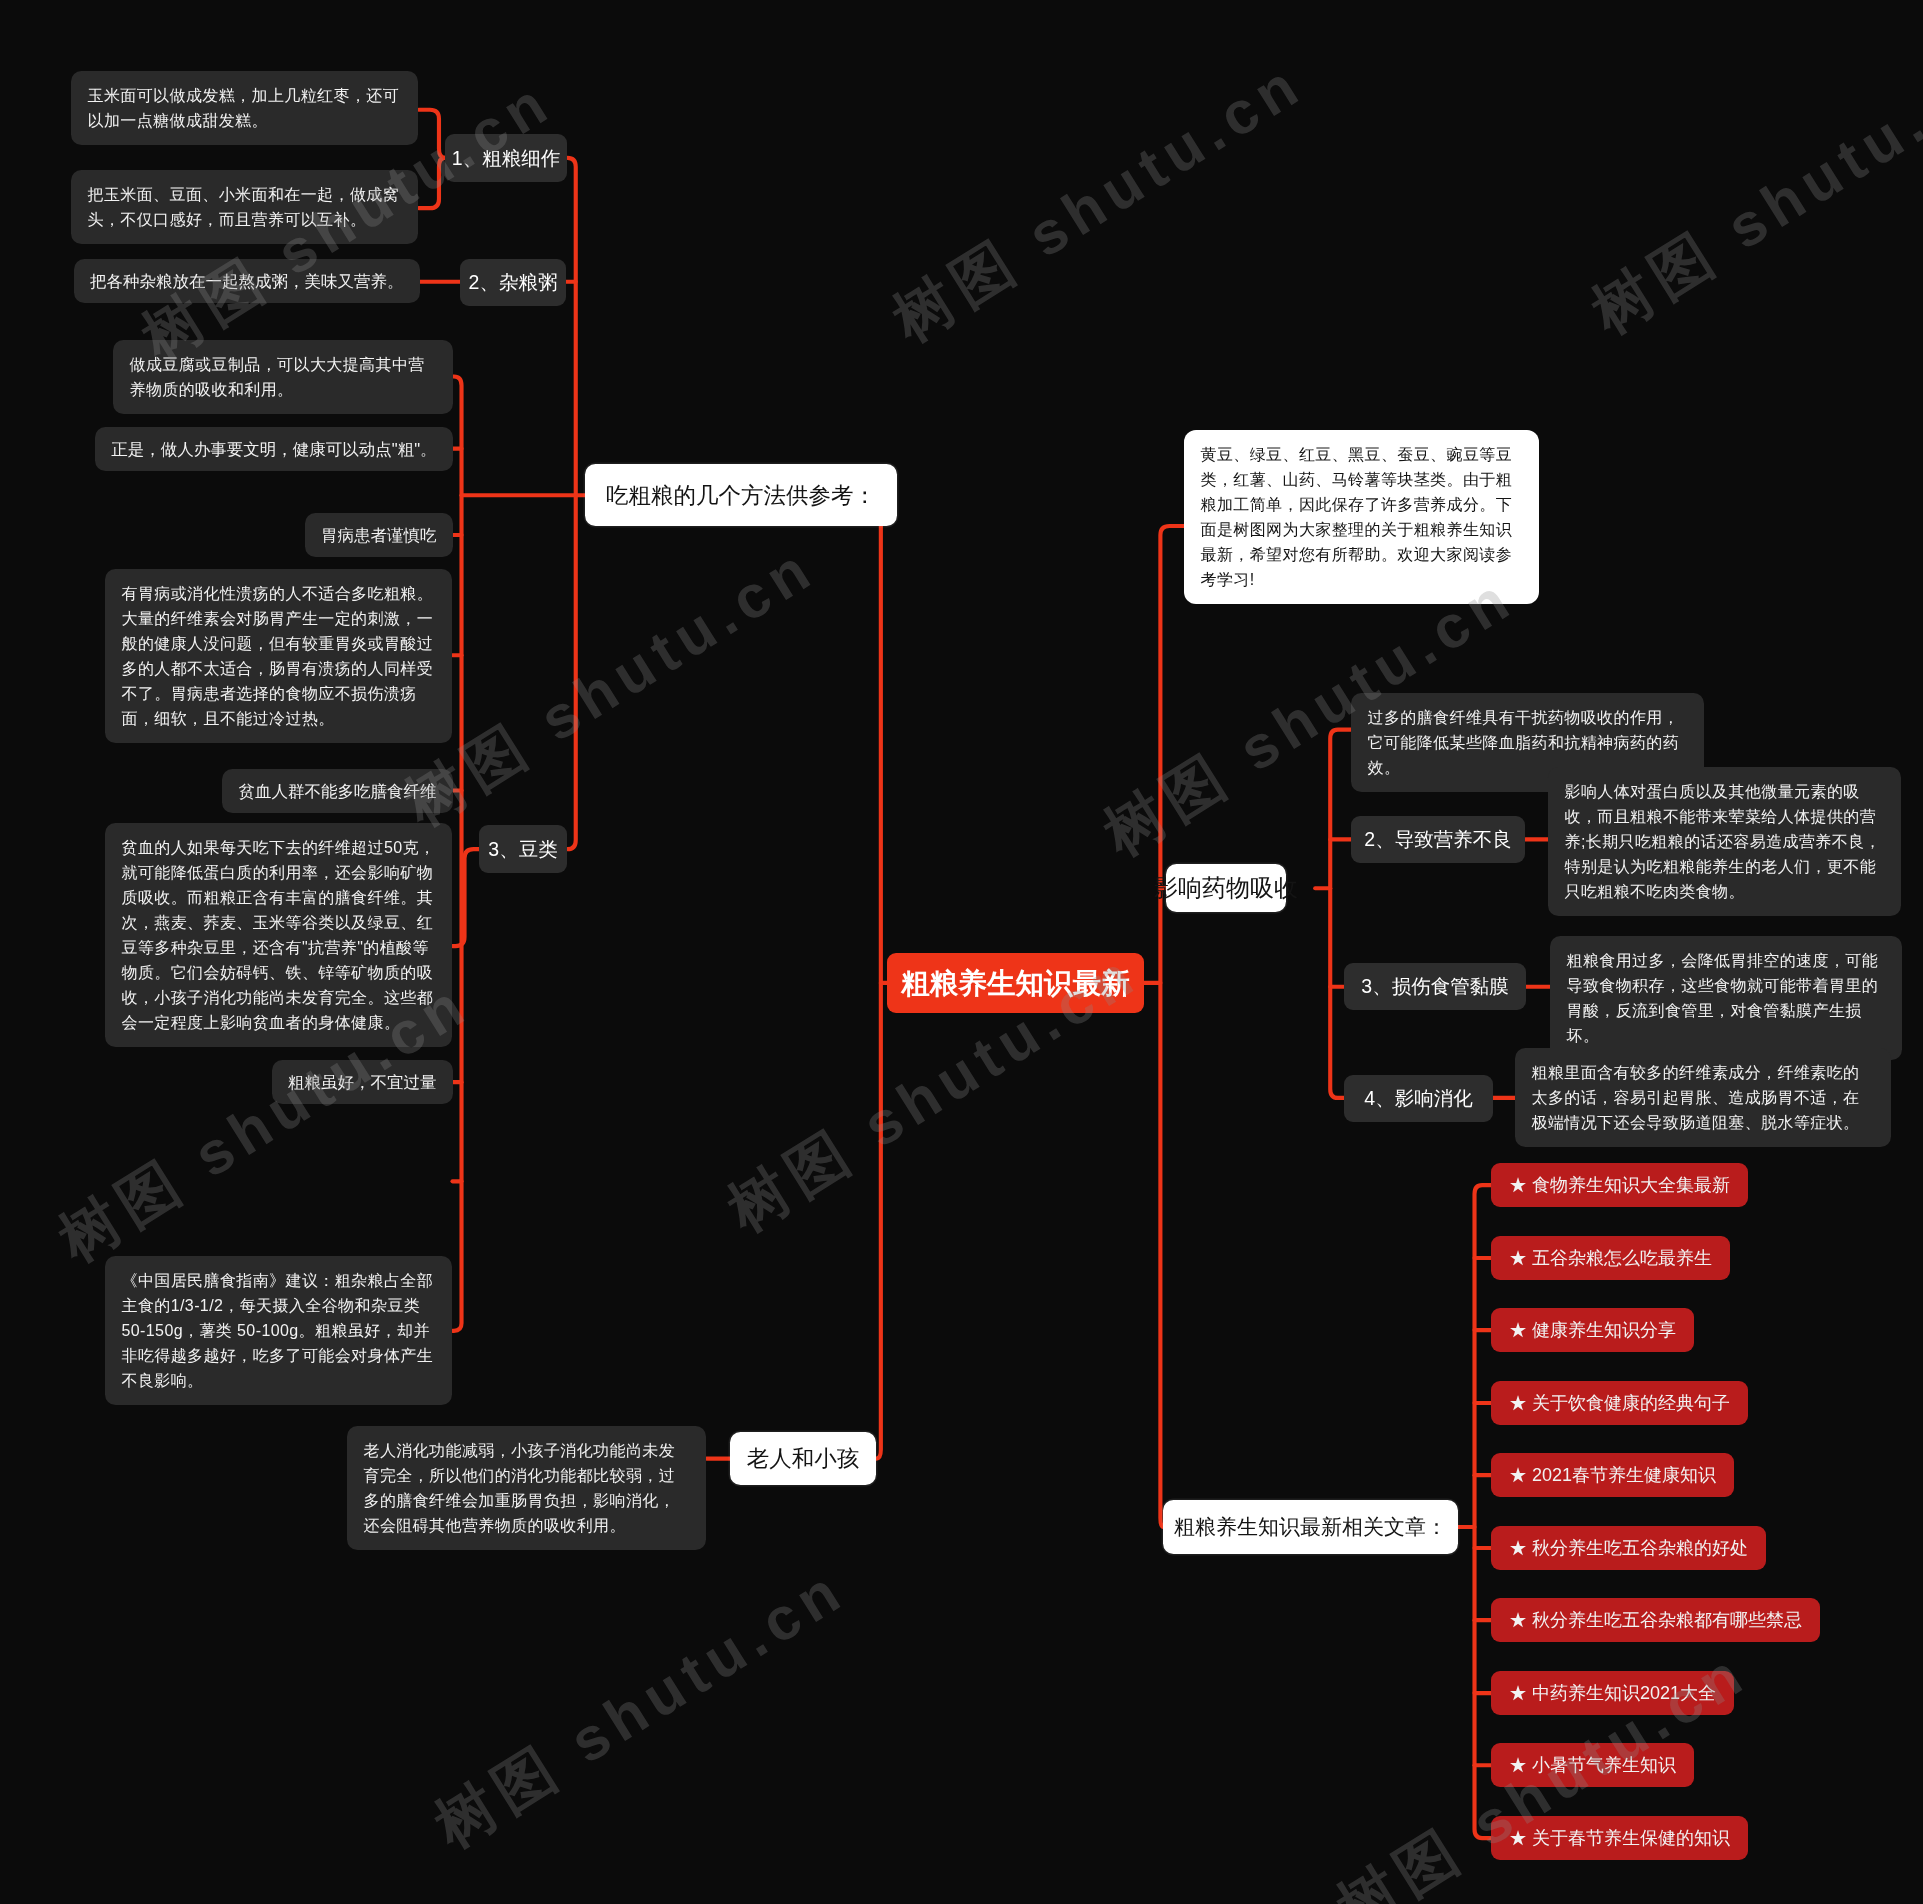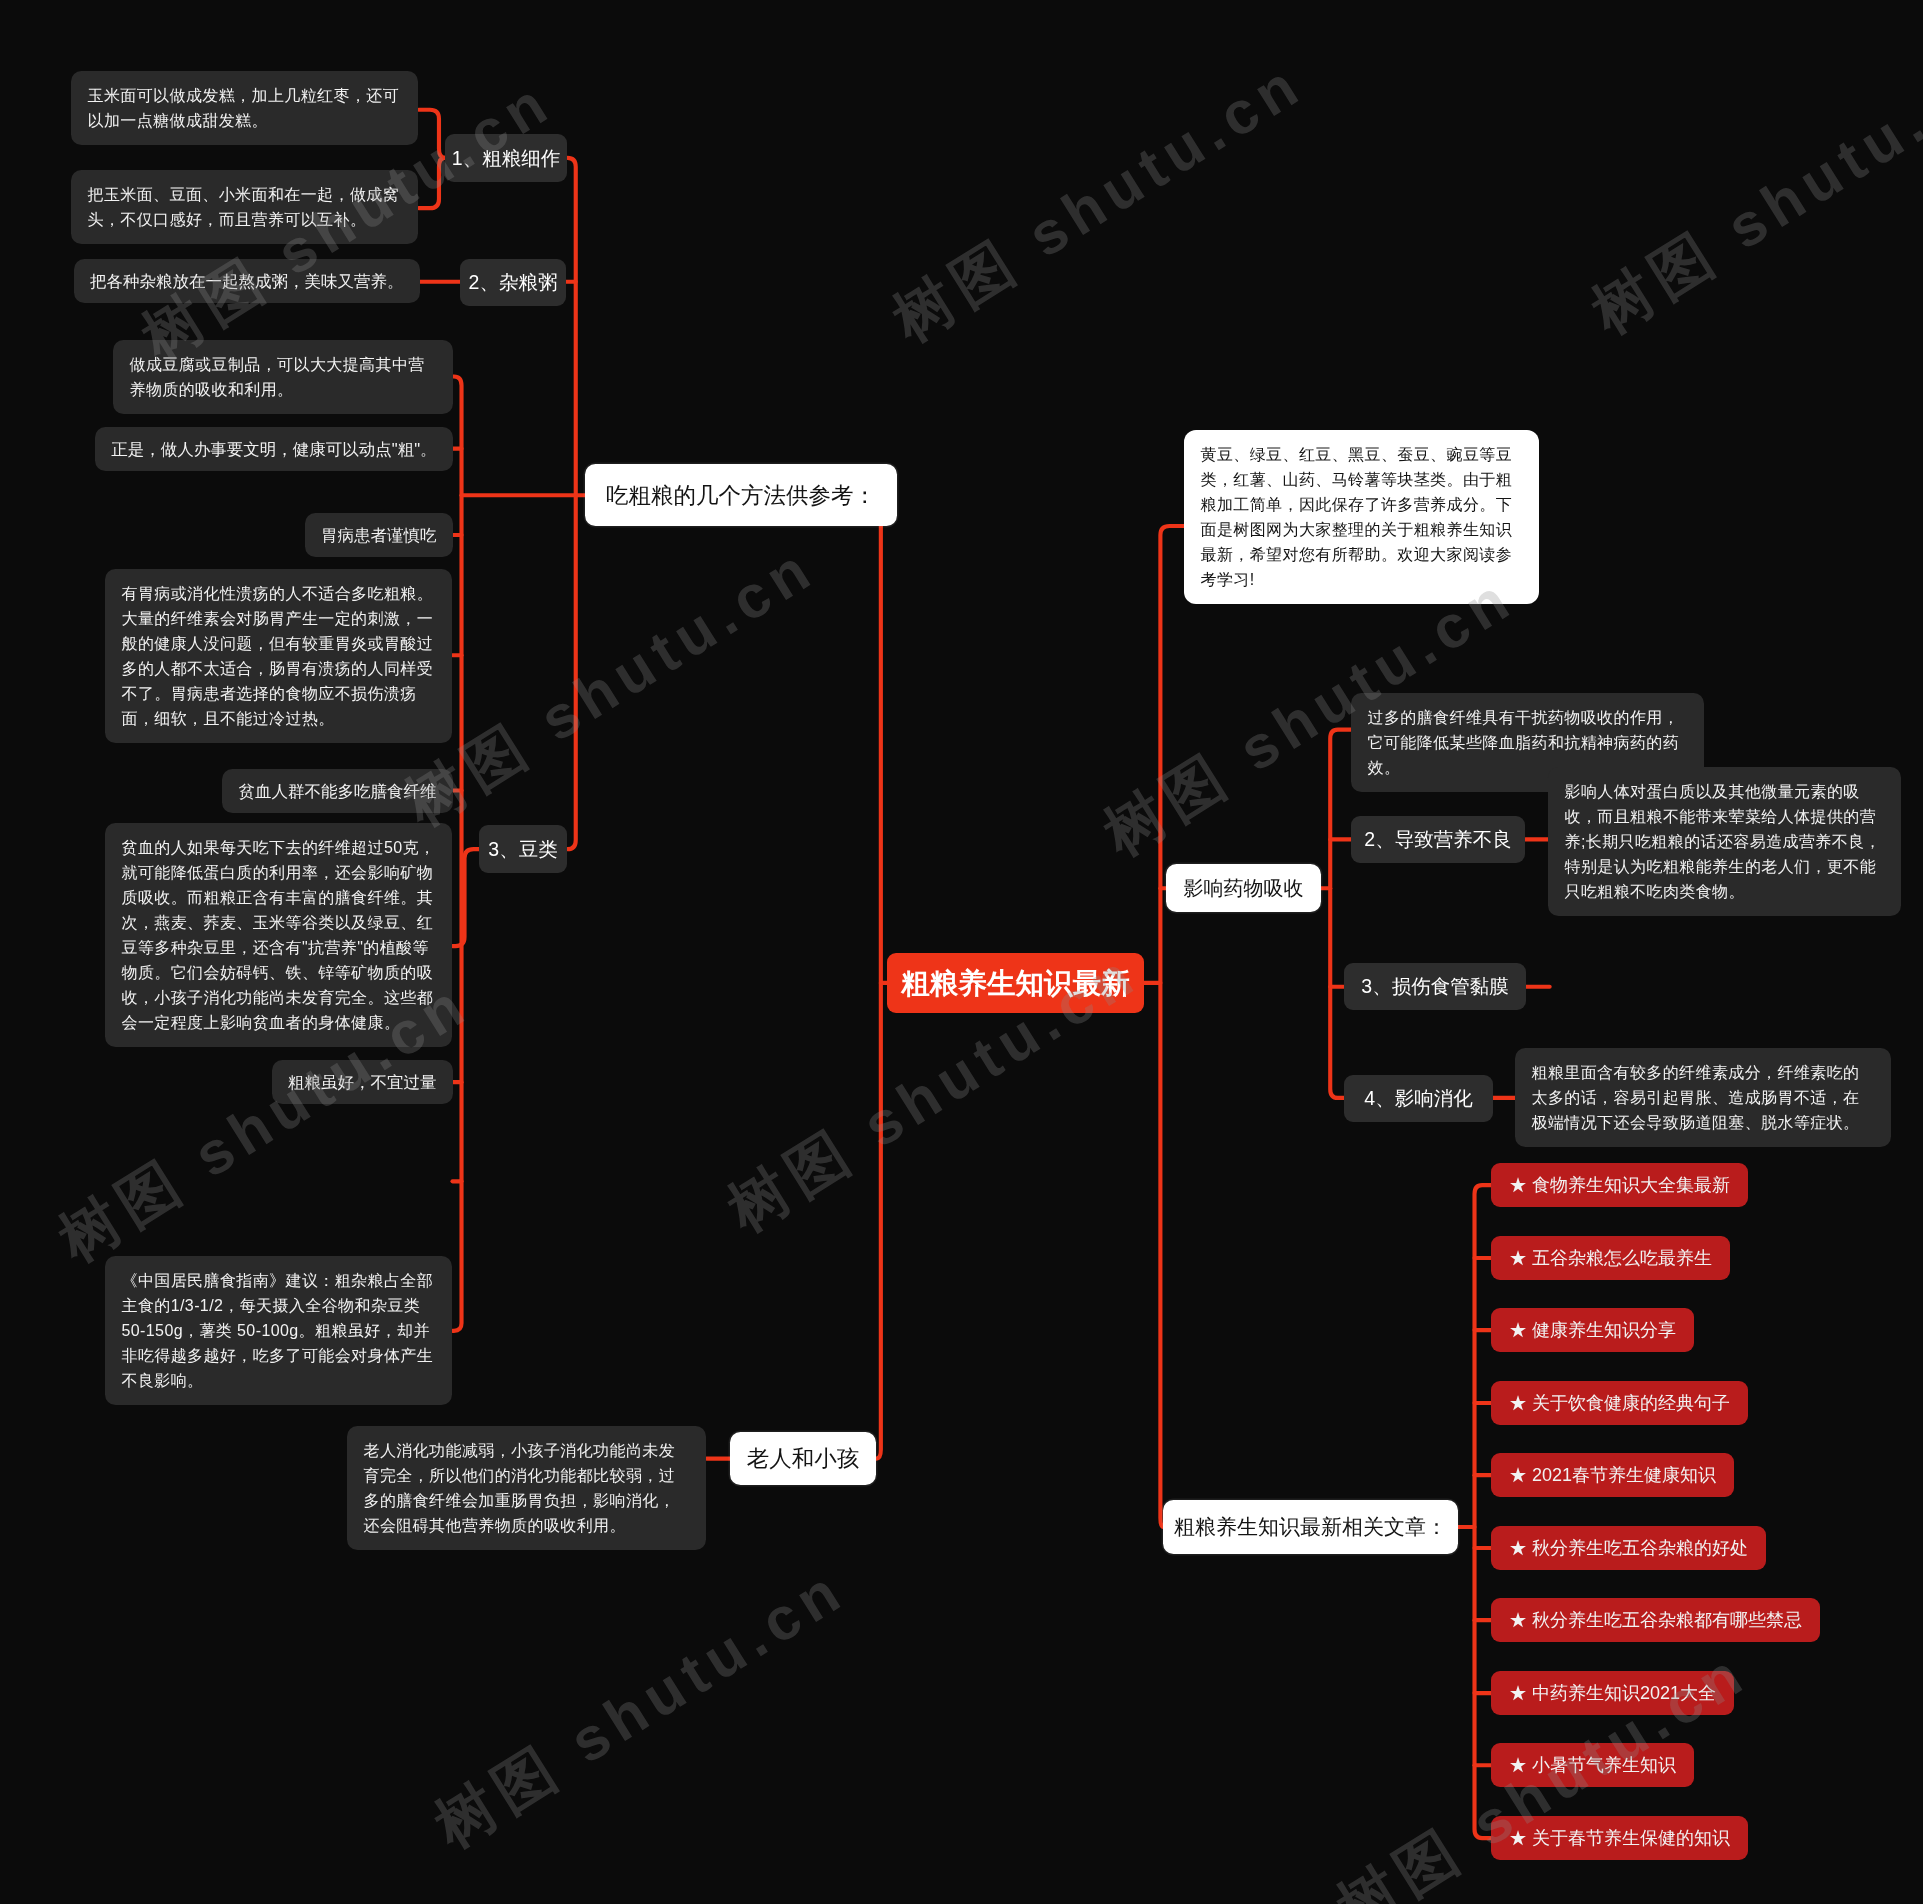--- a/index.html
+++ b/index.html
@@ -98,25 +98,26 @@
   <div class="box leaf" style="left:105px;top:823px;width:347px;">贫血的人如果每天吃下去的纤维超过50克，就可能降低蛋白质的利用率，还会影响矿物质吸收。而粗粮正含有丰富的膳食纤维。其次，燕麦、荞麦、玉米等谷类以及绿豆、红豆等多种杂豆里，还含有"抗营养"的植酸等物质。它们会妨碍钙、铁、锌等矿物质的吸收，小孩子消化功能尚未发育完全。这些都会一定程度上影响贫血者的身体健康。</div>
   <div class="box leaf1" style="right:1471px;top:1060px;">粗粮虽好，不宜过量</div>
   <div class="box leaf" style="left:105px;top:1256px;width:347px;">《中国居民膳食指南》建议：粗杂粮占全部主食的1/3-1/2，每天摄入全谷物和杂豆类50-150g，薯类 50-100g。粗粮虽好，却并非吃得越多越好，吃多了可能会对身体产生不良影响。</div>
 
   <div class="box nwhite" style="left:585px;top:464px;width:312px;height:62px;">吃粗粮的几个方法供参考：</div>
   <div class="box ncenter" style="left:887px;top:953px;width:257px;height:60px;">粗粮养生知识最新</div>
   <div class="box leaf" style="left:347px;top:1402px;width:359px;margin-top:24px;">老人消化功能减弱，小孩子消化功能尚未发育完全，所以他们的消化功能都比较弱，过多的膳食纤维会加重肠胃负担，影响消化，还会阻碍其他营养物质的吸收利用。</div>
   <div class="box nwhite" style="left:730px;top:1432px;width:146px;height:53px;">老人和小孩</div>
 
   <div class="box wleaf" style="left:1184px;top:430px;width:355px;">黄豆、绿豆、红豆、黑豆、蚕豆、豌豆等豆类，红薯、山药、马铃薯等块茎类。由于粗粮加工简单，因此保存了许多营养成分。下面是树图网为大家整理的关于粗粮养生知识最新，希望对您有所帮助。欢迎大家阅读参考学习!</div>
-  <div class="box nwhite" style="left:1166px;top:864px;width:155px;height:48px;font-size:20px;">影响药物吸收</div>
+  <div class="box nwhite" style="left:1166px;top:864px;width:120px;height:48px;font-size:24px;">影响药物吸收</div>
   <div class="box leaf" style="left:1351px;top:693px;width:353px;">过多的膳食纤维具有干扰药物吸收的作用，它可能降低某些降血脂药和抗精神病药的药效。</div>
   <div class="box ndark" style="left:1351px;top:816px;width:174px;height:47px;">2、导致营养不良</div>
   <div class="box leaf" style="left:1548px;top:767px;width:353px;">影响人体对蛋白质以及其他微量元素的吸收，而且粗粮不能带来荤菜给人体提供的营养;长期只吃粗粮的话还容易造成营养不良，特别是认为吃粗粮能养生的老人们，更不能只吃粗粮不吃肉类食物。</div>
   <div class="box ndark" style="left:1344px;top:963px;width:182px;height:47px;">3、损伤食管黏膜</div>
+  <div class="box leaf" style="left:1550px;top:936px;width:352px;">粗粮食用过多，会降低胃排空的速度，可能导致食物积存，这些食物就可能带着胃里的胃酸，反流到食管里，对食管黏膜产生损坏。</div>
   <div class="box ndark" style="left:1344px;top:1075px;width:149px;height:47px;">4、影响消化</div>
   <div class="box leaf" style="left:1515px;top:1048px;width:376px;">粗粮里面含有较多的纤维素成分，纤维素吃的太多的话，容易引起胃胀、造成肠胃不适，在极端情况下还会导致肠道阻塞、脱水等症状。</div>
 
   <div class="box nwhite" style="left:1163px;top:1500px;width:295px;height:54px;font-size:21px;">粗粮养生知识最新相关文章：</div>
   <div class="box art" style="left:1491px;top:1163px;">★ 食物养生知识大全集最新</div>
   <div class="box art" style="left:1491px;top:1236px;">★ 五谷杂粮怎么吃最养生</div>
   <div class="box art" style="left:1491px;top:1308px;">★ 健康养生知识分享</div>
   <div class="box art" style="left:1491px;top:1381px;">★ 关于饮食健康的经典句子</div>
   <div class="box art" style="left:1491px;top:1453px;">★ 2021春节养生健康知识</div>
   <div class="box art" style="left:1491px;top:1526px;">★ 秋分养生吃五谷杂粮的好处</div>

